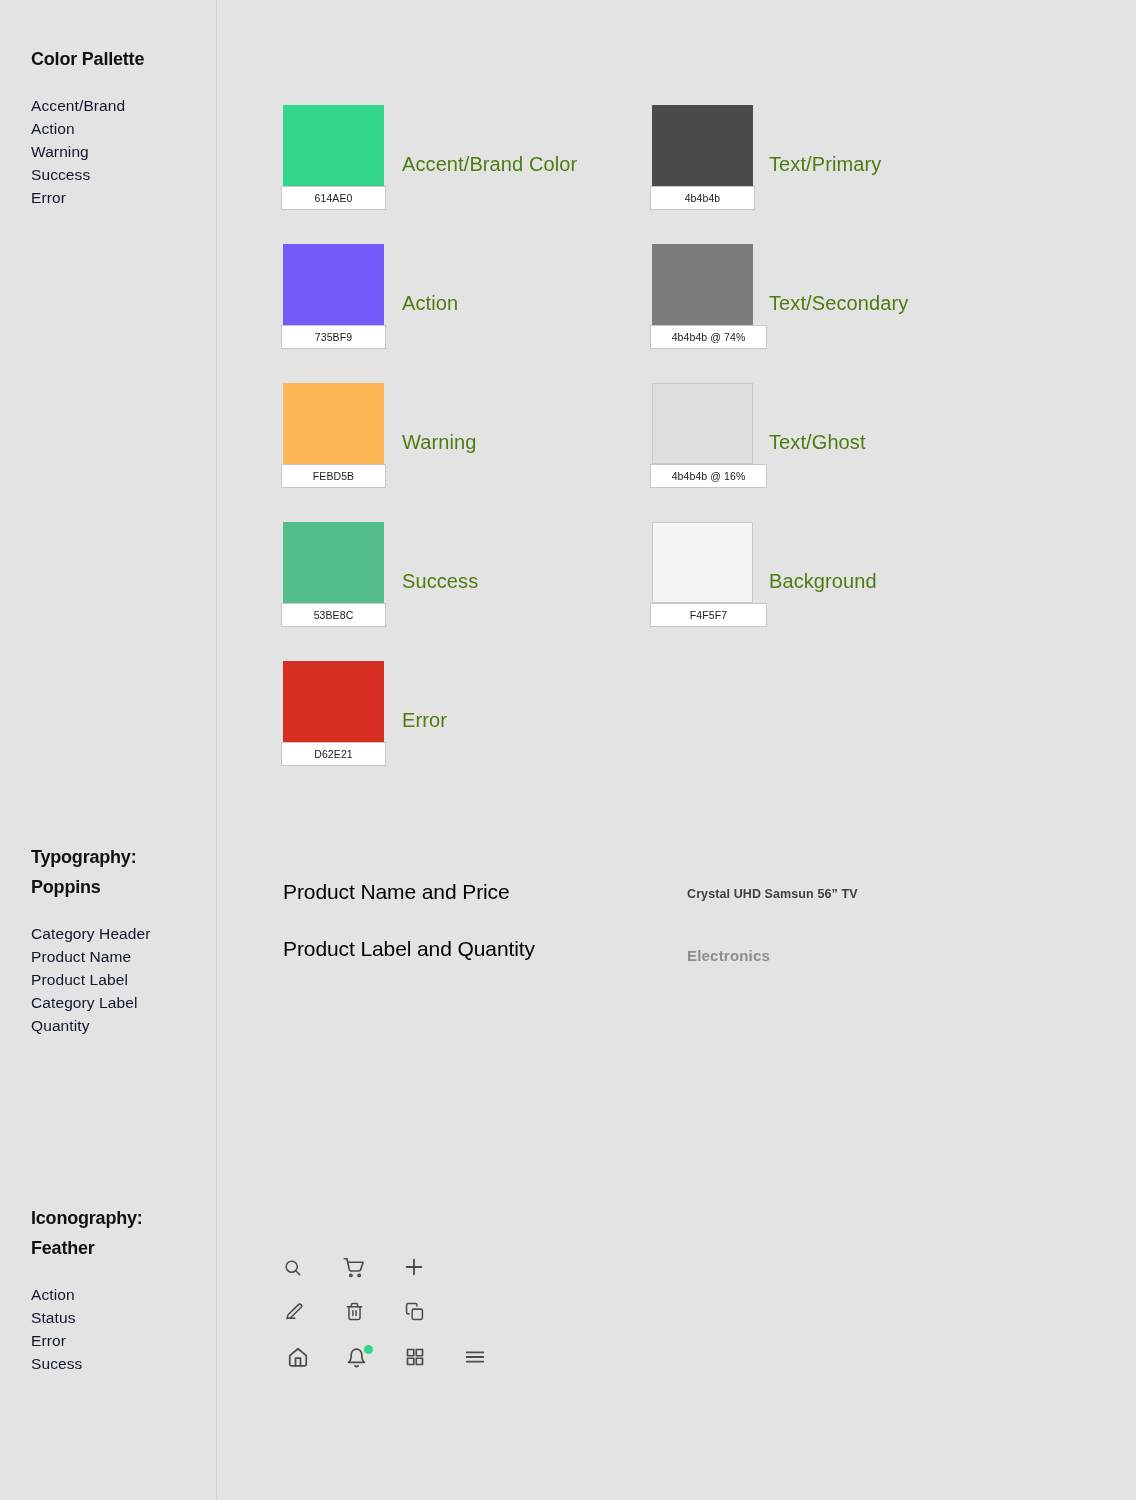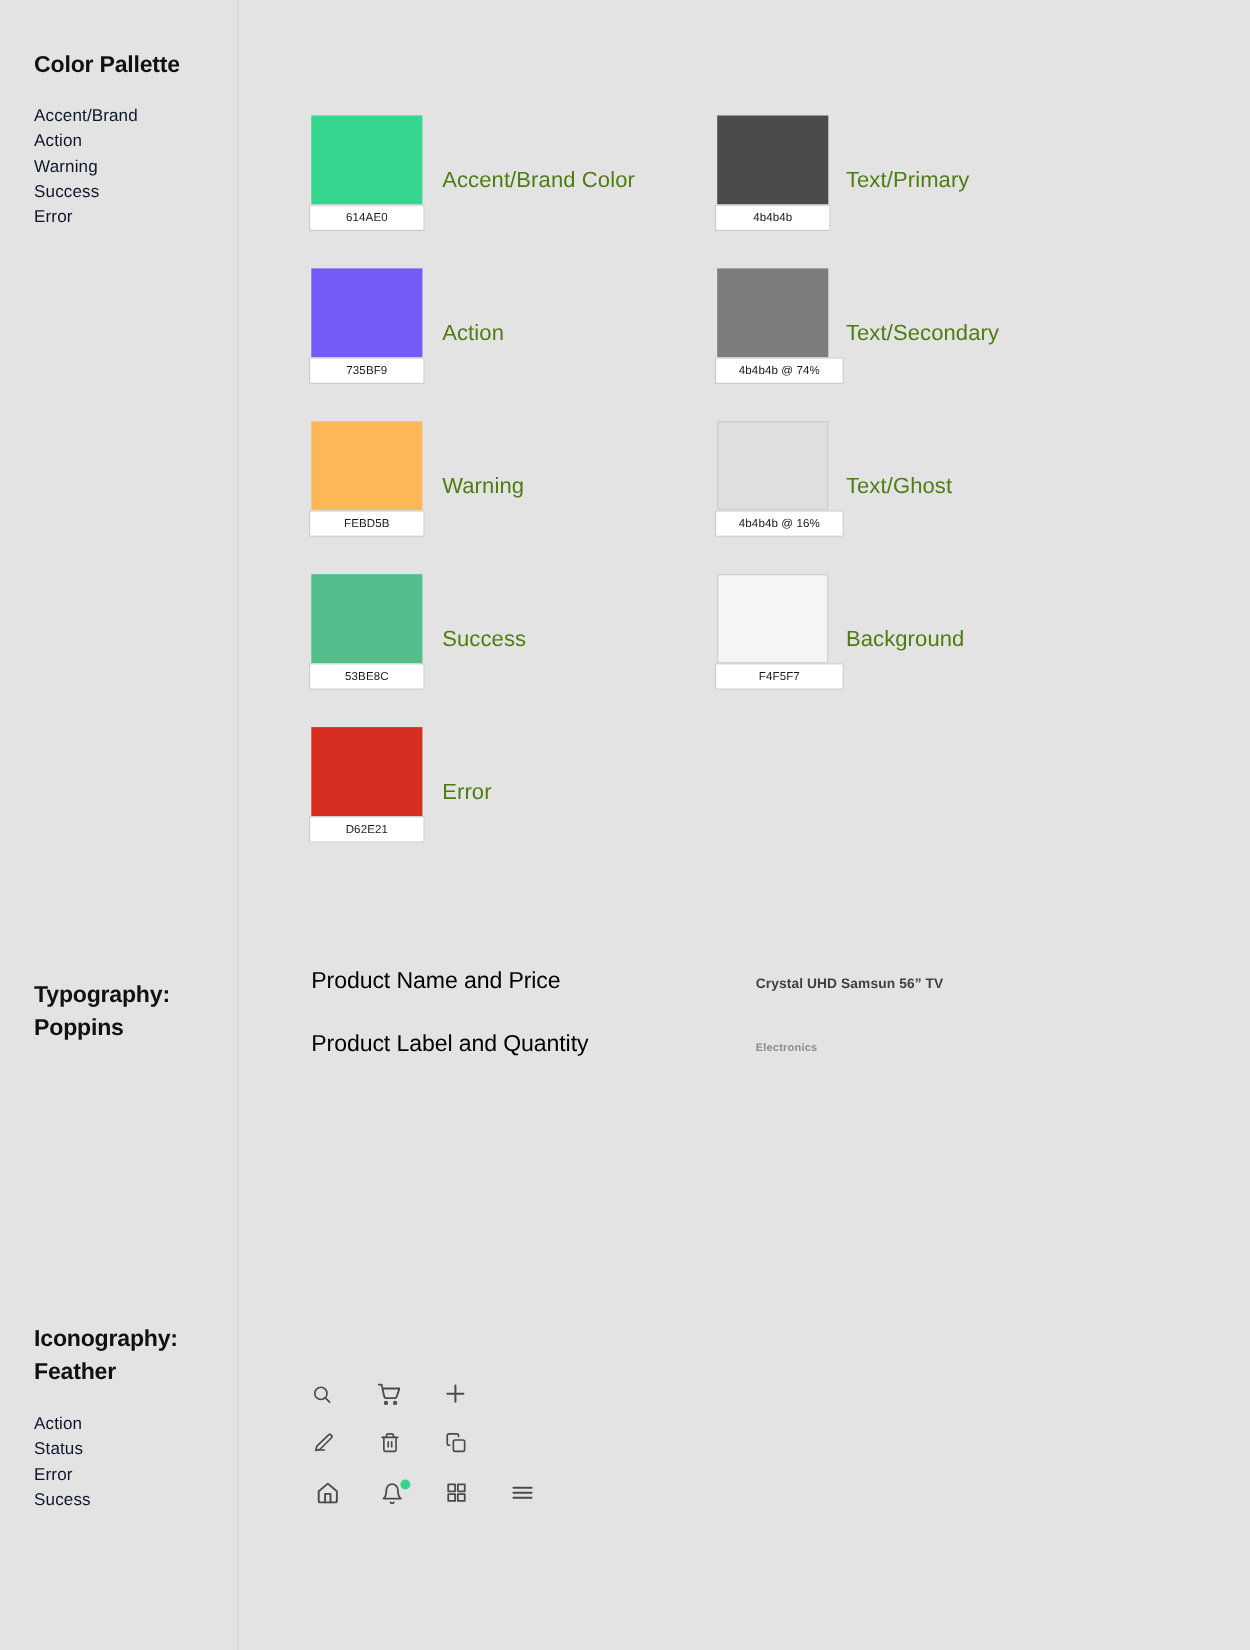--- a/index.html
+++ b/index.html
@@ -25,25 +25,25 @@
     width: 217px;
     height: 1500px;
     flex: 0 0 217px;
     background: #e3e3e3;
     border-right: 1px solid #cfcfcf;
     position: relative;
   }
 
   .side-block { position: absolute; left: 31px; }
   #side-color      { top: 44px; }
-  #side-typography { top: 890px; }
+  #side-typography { top: 842px; }
   #side-iconography{ top: 1203px; }
 
   .side-title {
-    font-size: 21px;
+    font-size: 18px;
     font-weight: 700;
     color: #111111;
     letter-spacing: -0.2px;
     line-height: 30px;
     white-space: pre-line;
   }
 
   .side-list { margin-top: 20px; }
 
   .side-item {
@@ -154,21 +154,21 @@
   .sample-product-name {
     top: 7px;
     font-size: 12.5px;
     font-weight: 700;
     color: #3f3f3f;
     letter-spacing: 0.1px;
   }
 
   .sample-category {
     top: 10px;
-    font-size: 10px;
+    font-size: 15px;
     font-weight: 700;
     color: #8d8d8d;
     letter-spacing: 0.2px;
   }
 
   
   .icon-section { position: absolute; left: 66px; top: 1245px; }
 
   .icon-row { display: flex; align-items: center; }
   #icon-row-1 { margin-bottom: 0; height: 44px; }
@@ -213,20 +213,27 @@
         <div class="side-item">Action</div>
         <div class="side-item">Warning</div>
         <div class="side-item">Success</div>
         <div class="side-item">Error</div>
       </div>
     </div>
 
     <div class="side-block" id="side-typography">
       <div class="side-title">Typography:
 Poppins</div>
+      <div class="side-list">
+        <div class="side-item">Category Header</div>
+        <div class="side-item">Product Name</div>
+        <div class="side-item">Product Label</div>
+        <div class="side-item">Category Label</div>
+        <div class="side-item">Quantity</div>
+      </div>
     </div>
 
     <div class="side-block" id="side-iconography">
       <div class="side-title">Iconography:
 Feather</div>
       <div class="side-list">
         <div class="side-item">Action</div>
         <div class="side-item">Status</div>
         <div class="side-item">Error</div>
         <div class="side-item">Sucess</div>

